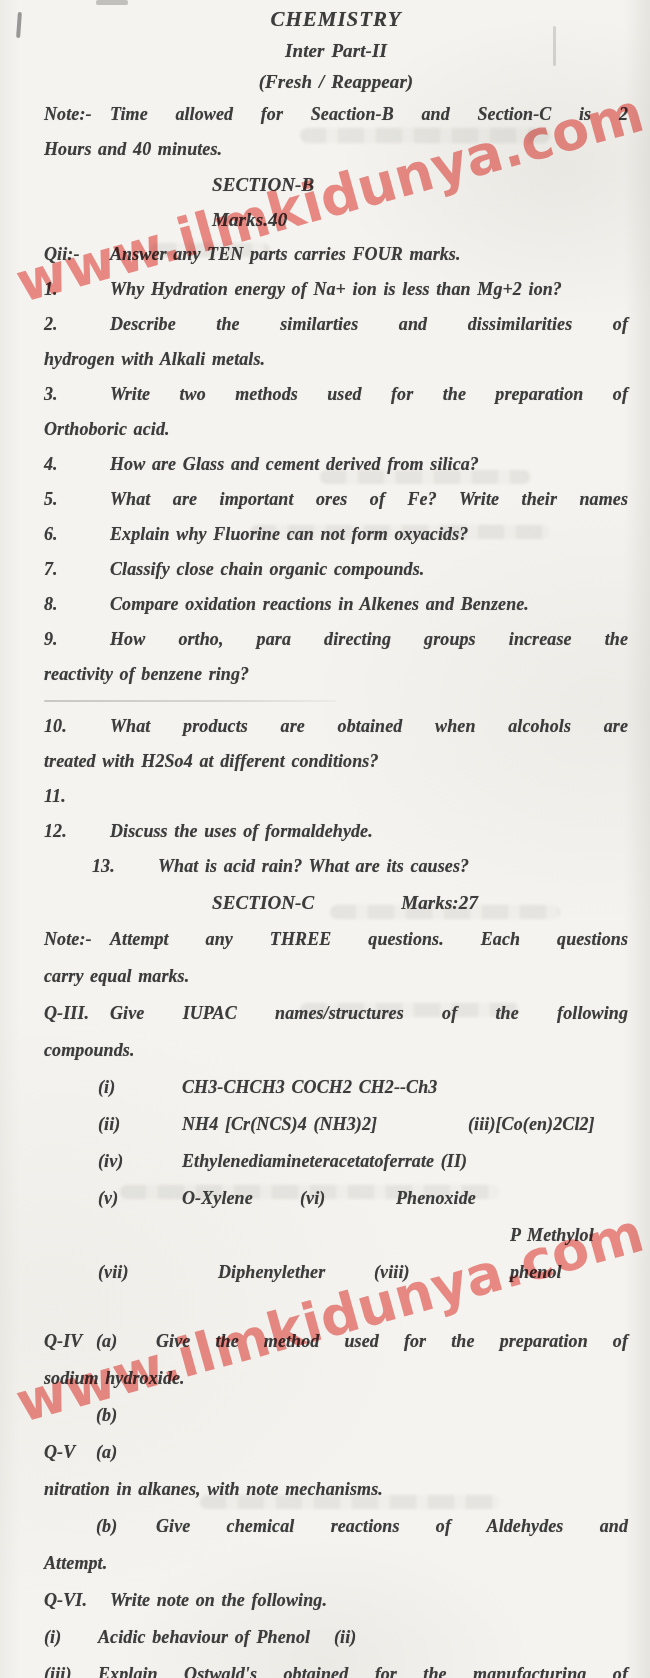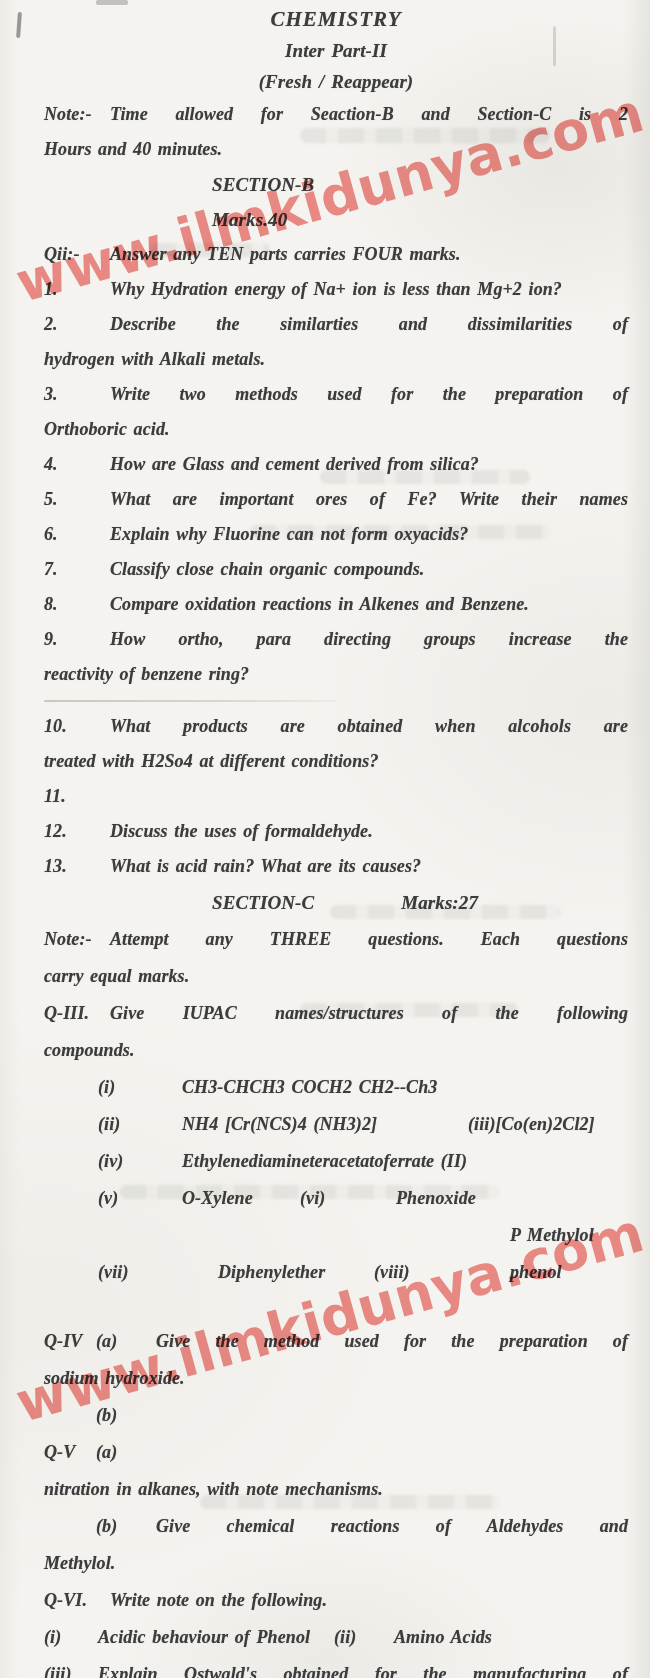--- a/index.html
+++ b/index.html
@@ -146,21 +146,21 @@
       </div>
       <div class="row"><span>treated with H2So4 at different conditions?</span></div>
       <div class="row flexline">
         <span class="lbl" style="flex: 0 0 66px;">11.</span>
       </div>
       <div class="row flexline">
         <span class="lbl" style="flex: 0 0 66px;">12.</span>
         <span class="txt">Discuss the uses of formaldehyde.</span>
       </div>
       <div class="row flexline">
-        <span class="lbl" style="flex: 0 0 66px;">13.</span>
+        <span class="lbl" style="flex: 0 0 66px; margin-left: 48px;">13.</span>
         <span class="txt">What is acid rain? What are its causes?</span>
       </div>
       <div class="row lhb section secc">
         <span>SECTION-C</span>
         <span>Marks:27</span>
       </div>
       <div class="row lhb flexline">
         <span class="lbl" style="flex: 0 0 66px;">Note:-</span>
         <span class="txt stretch">Attempt any THREE questions. Each questions</span>
       </div>
@@ -206,30 +206,29 @@
       </div>
       <div class="row lhb flexline">
         <span class="seg" style="flex: 0 0 52px;">Q-V</span>
         <span class="seg" style="flex: 0 0 60px;">(a)</span>
       </div>
       <div class="row lhb"><span>nitration in alkanes, with note mechanisms.</span></div>
       <div class="row lhb flexline" style="padding-left: 52px;">
         <span class="seg" style="flex: 0 0 60px;">(b)</span>
         <span class="txt stretch">Give chemical reactions of Aldehydes and</span>
       </div>
-      <div class="row lhb"><span>Methylol.</span></div>
+      <div class="row lhb"><span>Attempt.</span></div>
       <div class="row lhb flexline">
         <span class="lbl" style="flex: 0 0 66px;">Q-VI.</span>
         <span class="txt">Write note on the following.</span>
       </div>
       <div class="row lhb flexline">
         <span class="seg" style="flex: 0 0 54px;">(i)</span>
         <span class="seg" style="flex: 0 0 236px;">Acidic behaviour of Phenol</span>
         <span class="seg" style="flex: 0 0 60px;">(ii)</span>
-        <span class="txt">Amino Acids</span>
       </div>
       <div class="row lhb flexline">
         <span class="seg" style="flex: 0 0 54px;">(iii)</span>
         <span class="txt stretch">Explain Ostwald's obtained for the manufacturing of</span>
       </div>
       <div class="row lhb"><span>nitric less.</span></div>
     </div>
 
   <div class="wm" id="wm1">www.ilmkidunya.com</div>
   <div class="wm" id="wm2">www.ilmkidunya.com</div>

